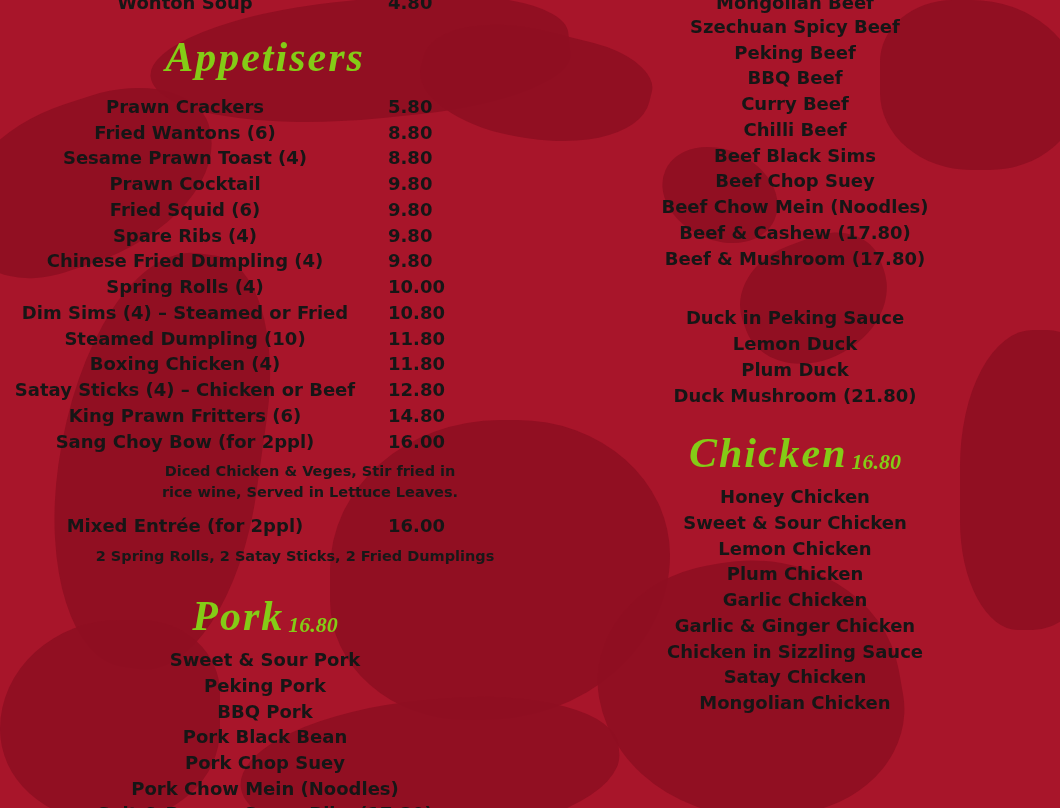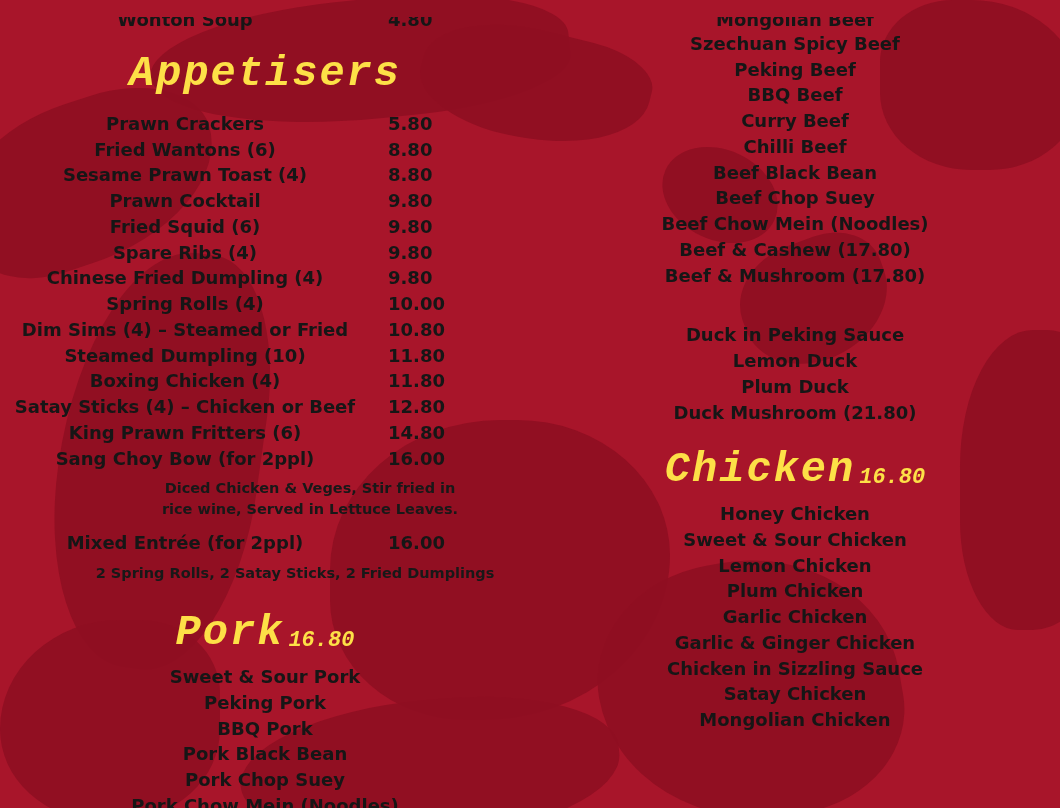--- a/index.html
+++ b/index.html
@@ -37,31 +37,31 @@
   
   .page {
     position:relative;
     display:flex;
     width:1060px; height:808px;
     padding:0;
   }
   .col {
     width:530px;
     position:relative;
-    padding-top:17px;
+    padding-top:0;
   }
 
   
   .section-head {
     text-align:center;
-    font-family:Liberation Mono, monospace;
+    font-family:Liberation Serif, serif;
     font-weight:bold;
     font-style:italic;
     letter-spacing:.5px;
-    color:#fde047;
+    color:#84cc16;
     line-height:1;
   }
   .section-head .title {
     font-size:42px;
     letter-spacing:2px;
   }
   .section-head .price {
     font-size:22px;
     font-weight:bold;
     letter-spacing:0;
@@ -281,21 +281,21 @@
       <div class="row">
           <span class="nm">BBQ Beef</span>
         </div>
       <div class="row">
           <span class="nm">Curry Beef</span>
         </div>
       <div class="row">
           <span class="nm">Chilli Beef</span>
         </div>
       <div class="row">
-          <span class="nm">Beef Black Bean</span>
+          <span class="nm">Beef Black Sims</span>
         </div>
       <div class="row">
           <span class="nm">Beef Chop Suey</span>
         </div>
       <div class="row">
           <span class="nm">Beef Chow Mein (Noodles)</span>
         </div>
       <div class="row">
           <span class="nm">Beef &amp; Cashew   (17.80)</span>
         </div>

